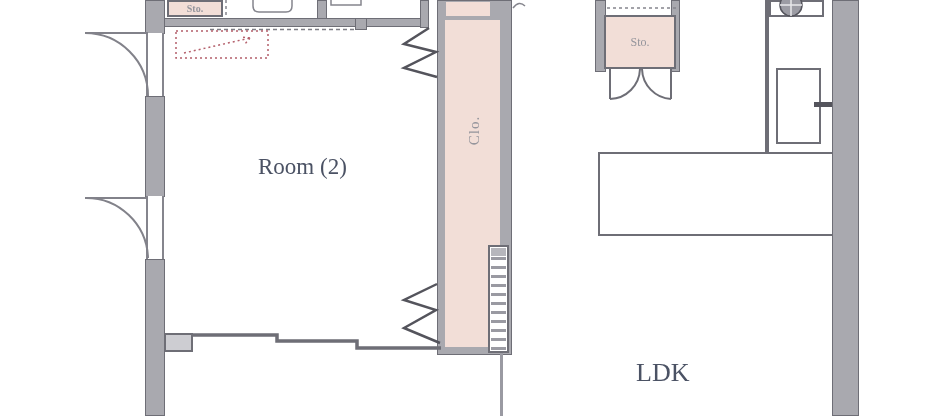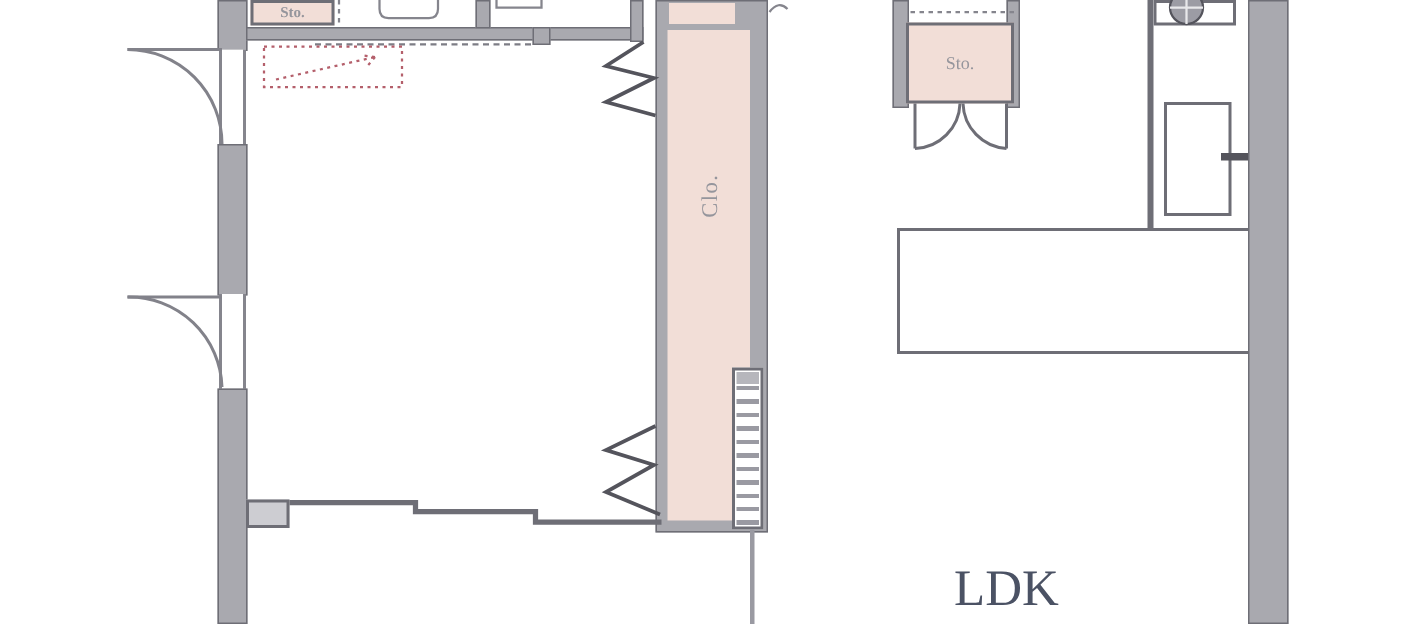--- a/index.html
+++ b/index.html
@@ -104,19 +104,20 @@
 
     <path d="M193,335 H277 V341 H357 V348 H441" fill="none" stroke="#6e6e76" stroke-width="3.5"></path>
 
     <g>
       <circle cx="791" cy="5" r="11" fill="#9c9ca4" stroke="#54545c" stroke-width="1.5"></circle>
       <path d="M791,-6 V16 M780,5 H802" stroke="#e8e8ea" stroke-width="1.5" fill="none"></path>
     </g>
   </svg>
 
   <div class="roomtext" style="left:258px;top:151px;width:140px;font-size:23px;line-height:31px;">
+    <div>Room (2)</div>
   </div>
-  <div class="roomtext" style="left:636px;top:374px;font-size:34px;font-family:Liberation Serif, serif;">LDK</div>
+  <div class="roomtext" style="left:636px;top:358px;font-size:26px;font-family:Liberation Serif, serif;">LDK</div>
   <div class="abs" style="left:437px;top:70px;width:75px;height:120px;display:flex;align-items:center;justify-content:center;color:#95959c;font-size:15px;">
     <span class="vlabel">Clo.</span>
   </div>
 
 </div>
 
 </body></html>

